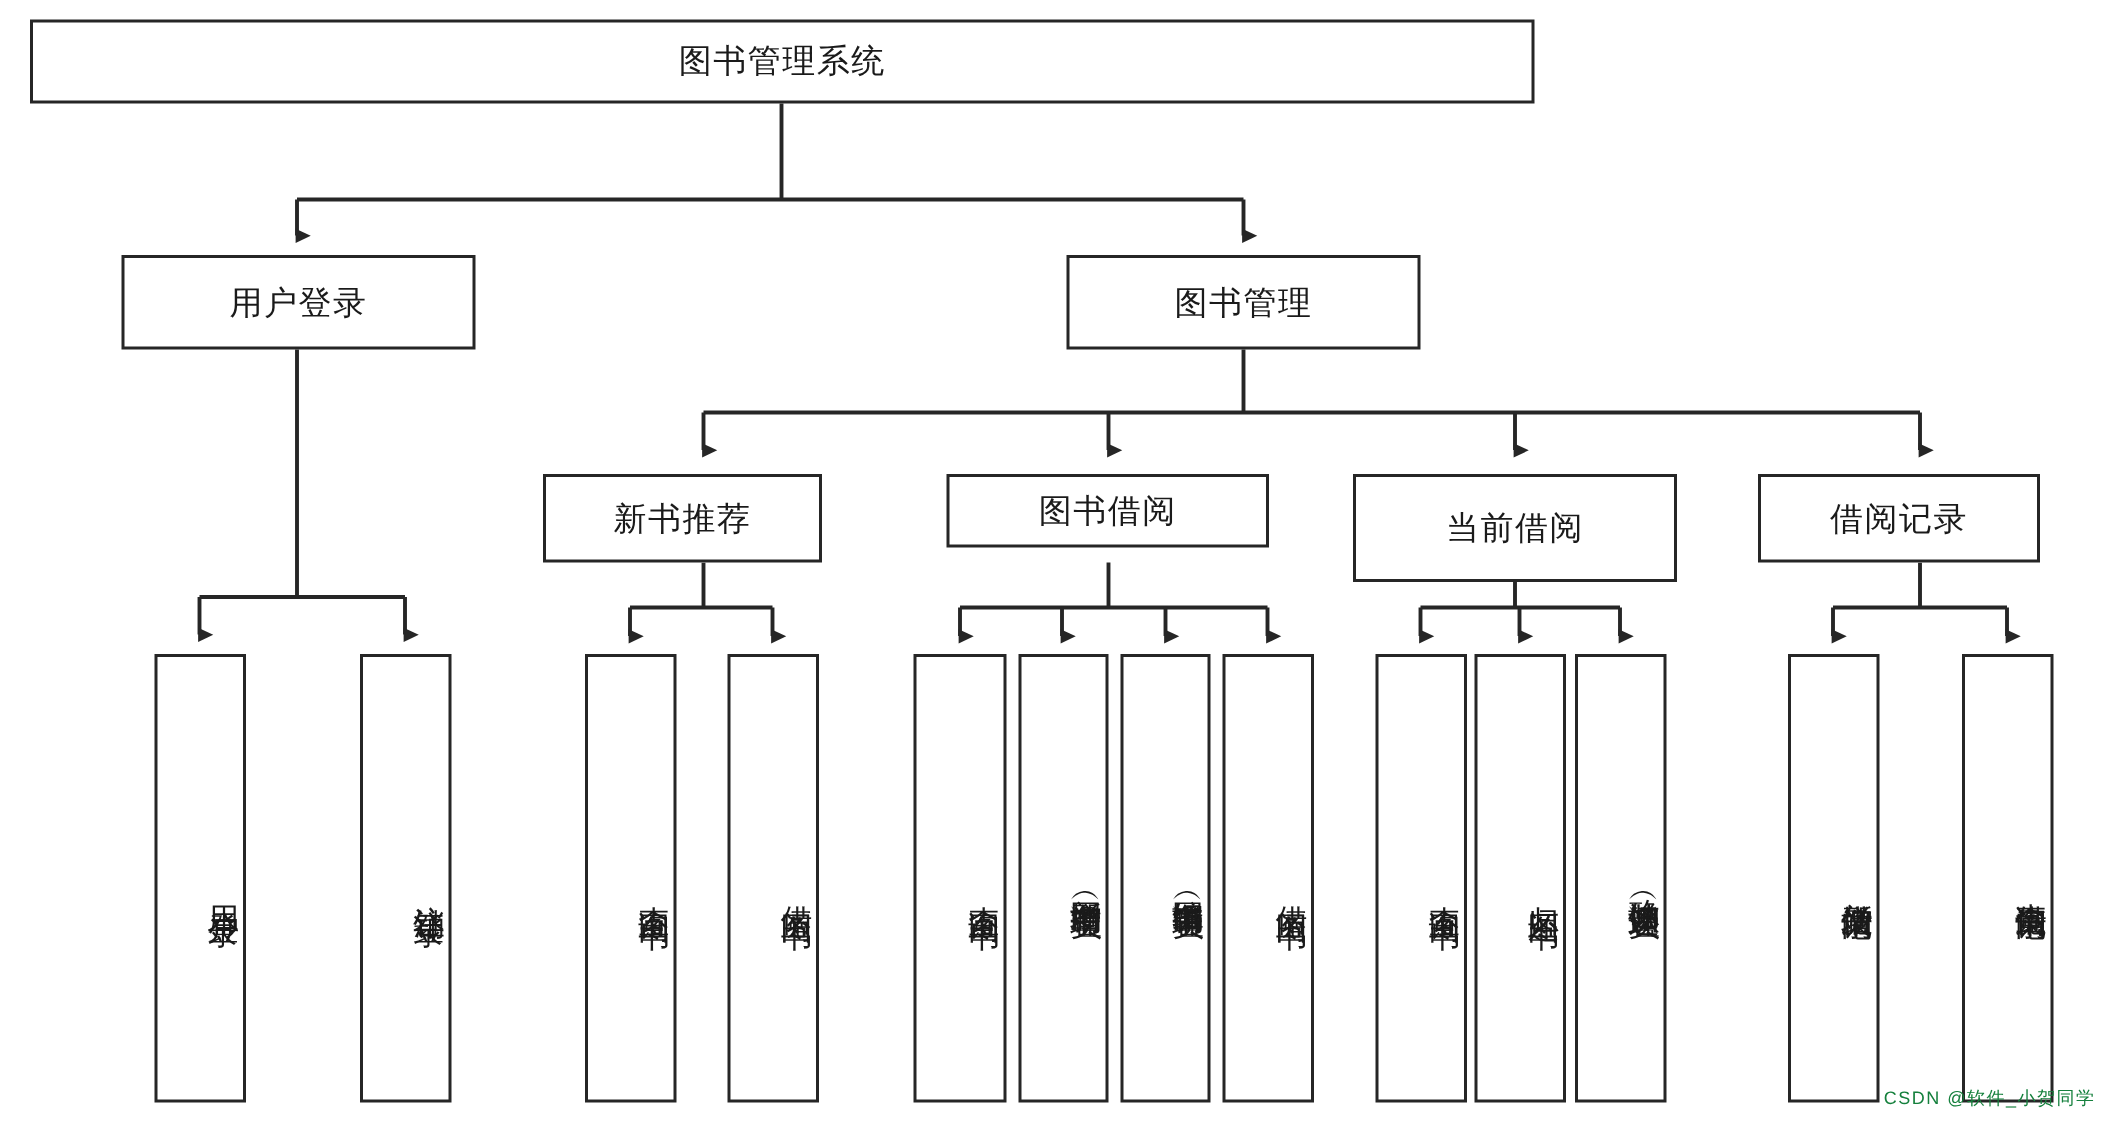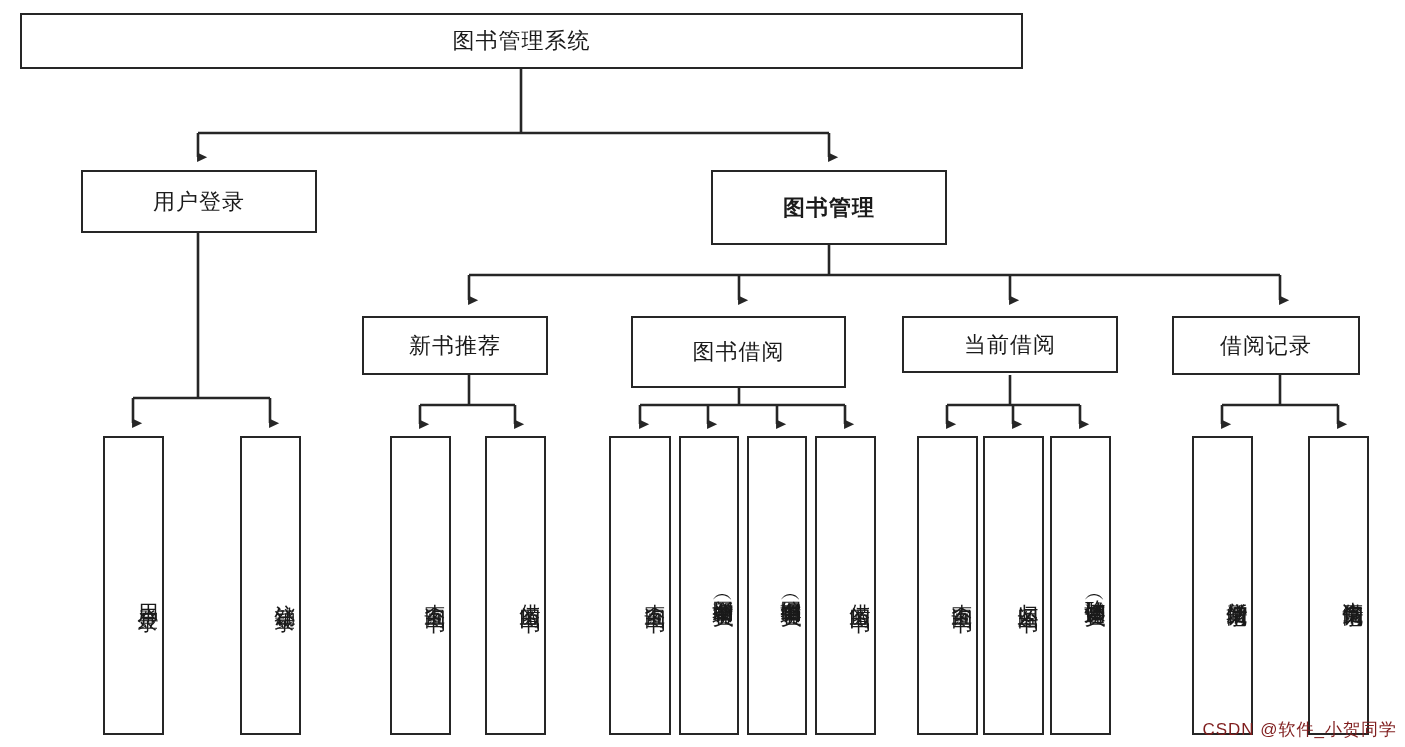--- a/index.html
+++ b/index.html
@@ -57,22 +57,22 @@
     stroke-width: 2.6;
     fill: none;
   }
   .arrowhead {
     fill: #262626;
   }
   #watermark {
     position: absolute;
     right: 8px;
     bottom: 6px;
-    font-size: 17px;
-    color: #7f1d1d;
+    font-size: 12px;
+    color: #15803d;
     letter-spacing: 1px;
     white-space: nowrap;
     margin-left: 22px;
   }
 </style>
 </head>
 <body>
 
 <div id="canvas">
 
@@ -123,25 +123,25 @@
 
     <path class="edge" d="M 1280 375 L 1280 405"></path>
     <path class="edge" d="M 1222 405 L 1338 405"></path>
     <path class="edge" d="M 1222 405 L 1222 424" marker-end="url(#arrow)"></path>
     <path class="edge" d="M 1338 405 L 1338 424" marker-end="url(#arrow)"></path>
   </svg>
 
   <div class="node h" style="left:20px; top:13px; width:1003px; height:56px;">图书管理系统</div>
 
   <div class="node h" style="left:81px; top:170px; width:236px; height:63px;">用户登录</div>
-  <div class="node h" style="left:711px; top:170px; width:236px; height:75px;font-weight:bold;">图书管理</div>
+  <div class="node h" style="left:711px; top:170px; width:236px; height:63px;">图书管理</div>
 
   <div class="node h" style="left:362px; top:316px; width:186px; height:59px;">新书推荐</div>
-  <div class="node h" style="left:631px; top:316px; width:215px; height:72px;">图书借阅</div>
-  <div class="node h" style="left:902px; top:316px; width:216px; height:57px;">当前借阅</div>
+  <div class="node h" style="left:631px; top:316px; width:215px; height:49px;">图书借阅</div>
+  <div class="node h" style="left:902px; top:316px; width:216px; height:72px;">当前借阅</div>
   <div class="node h" style="left:1172px; top:316px; width:188px; height:59px;">借阅记录</div>
 
   <div class="node v" style="left:103px; top:436px; width:61px; height:299px;">用户登录</div>
   <div class="node v" style="left:240px; top:436px; width:61px; height:299px;">注销登录</div>
 
   <div class="node v" style="left:390px; top:436px; width:61px; height:299px;">查询图书</div>
   <div class="node v" style="left:485px; top:436px; width:61px; height:299px;">借阅图书</div>
 
   <div class="node v" style="left:609px; top:436px; width:62px; height:299px;">查询图书</div>
   <div class="node v tall" style="left:679px; top:436px; width:60px; height:299px;">新增图书（管理员）</div>

